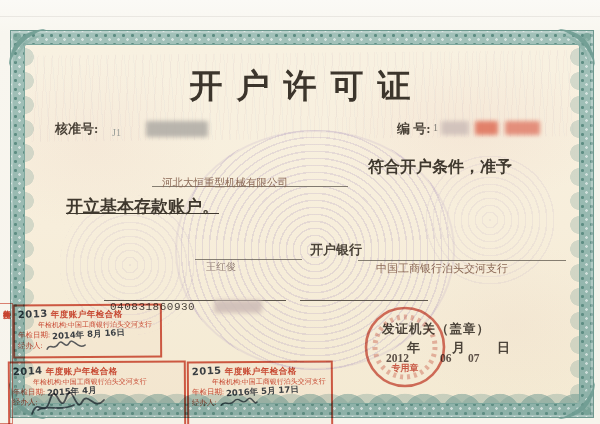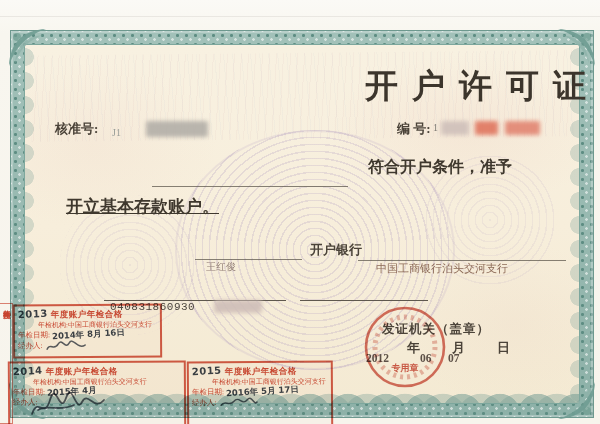--- a/index.html
+++ b/index.html
@@ -53,21 +53,21 @@
   .side-scallop.right{right:0;transform:scaleX(-1);}
   .side-scallop.left{left:0;}
   .corner{position:absolute;width:40px;height:40px;}
   .corner svg{display:block;}
   .c-tl{left:-4px;top:-4px;}
   .c-tr{right:-4px;top:-4px;transform:scaleX(-1);}
   .c-bl{left:-4px;bottom:-4px;transform:scaleY(-1);}
   .c-br{right:-4px;bottom:-4px;transform:scale(-1,-1);}
   
   .abs{position:absolute;white-space:nowrap;}
-  .title{left:0;right:0;top:64px;text-align:right;font-size:33px;font-weight:bold;
+  .title{left:0;right:0;top:64px;text-align:center;font-size:33px;font-weight:bold;
     letter-spacing:14px;text-indent:14px;color:#3c352c;}
   .lbl{color:#4b4339;font-weight:600;}
   .fs13{font-size:13px;} .fs16{font-size:16px;} .fs17{font-size:17px;text-decoration:underline;}
   .faint-print{color:#8c6a57;}
   .underline{border-top:1px solid #5f584e;height:0;}
   .thinline{border-top:1px solid rgba(95,88,78,.75);height:0;}
   .redact{position:absolute;filter:blur(2px);border-radius:2px;opacity:.9;}
   .mono{font-family:"Liberation Mono","DejaVu Sans Mono",monospace;text-align:center;}
   
   .stamp{
@@ -90,21 +90,21 @@
   .big-sig path{stroke:#39404d;stroke-width:1.8;fill:none;opacity:.8;stroke-linecap:round;}
   .edge-stamp{
     position:absolute;left:0;top:303px;width:12px;height:119px;
     border:1px solid rgba(206,68,48,.65);border-left:none;
     color:rgba(206,68,48,.85);writing-mode:vertical-rl;font-size:8px;
     overflow:hidden;mix-blend-mode:multiply;line-height:11px;
   }
   
   .issuer-lbl{left:382px;top:321px;font-size:12.5px;letter-spacing:1px;color:#4b4339;font-weight:600;}
   .ymd{font-size:13px;color:#4b4339;font-weight:600;}
-  .issue-date{font-size:11.5px;color:#5c5047;font-weight:600;}
+  .issue-date{font-size:11.5px;color:#5c5047;font-weight:600;padding-left:20px;}
   .seal{position:absolute;left:345px;top:287px;mix-blend-mode:multiply;}
 </style>
 </head>
 <body>
 
 <div class="page">
   <div class="scan-line"></div>
 
   <div class="cert">
     <div class="cert-inner">
@@ -152,20 +152,21 @@
   <div class="abs" style="left:112px;top:127px;font-size:10px;color:#9a9e99;">J1</div>
   <div class="redact" style="left:146px;top:121px;width:62px;height:16px;background:#b3afa8;"></div>
 
   <div class="abs lbl fs13" style="left:397px;top:120px;">编 号:</div>
   <div class="abs" style="left:433px;top:122px;font-size:10px;color:#7d7a74;">1</div>
   <div class="redact" style="left:441px;top:121px;width:28px;height:14px;background:#cfc0ba;"></div>
   <div class="redact" style="left:475px;top:121px;width:23px;height:14px;background:#e0765f;"></div>
   <div class="redact" style="left:505px;top:121px;width:35px;height:14px;background:#e28672;"></div>
 
   <div class="abs thinline" style="left:152px;top:186px;width:196px;"></div>
+  <div class="abs faint-print" style="left:162px;top:176px;font-size:10.5px;">河北大恒重型机械有限公司</div>
   <div class="abs fs16" style="left:368px;top:157px;color:#3f382e;font-weight:600;">符合开户条件，准予</div>
   <div class="abs fs17" style="left:66px;top:195px;color:#3f382e;font-weight:600;">开立基本存款账户。</div>
 
   <div class="abs thinline" style="left:195px;top:259px;width:107px;"></div>
   <div class="abs" style="left:206px;top:260px;font-size:10px;color:#948078;">王红俊</div>
   <div class="abs lbl fs13" style="left:310px;top:241px;">开户银行</div>
   <div class="abs thinline" style="left:358px;top:260px;width:208px;"></div>
   <div class="abs faint-print" style="left:376px;top:261px;font-size:11px;">中国工商银行泊头交河支行</div>
 
   <div class="abs underline" style="left:104px;top:300px;width:182px;"></div>

